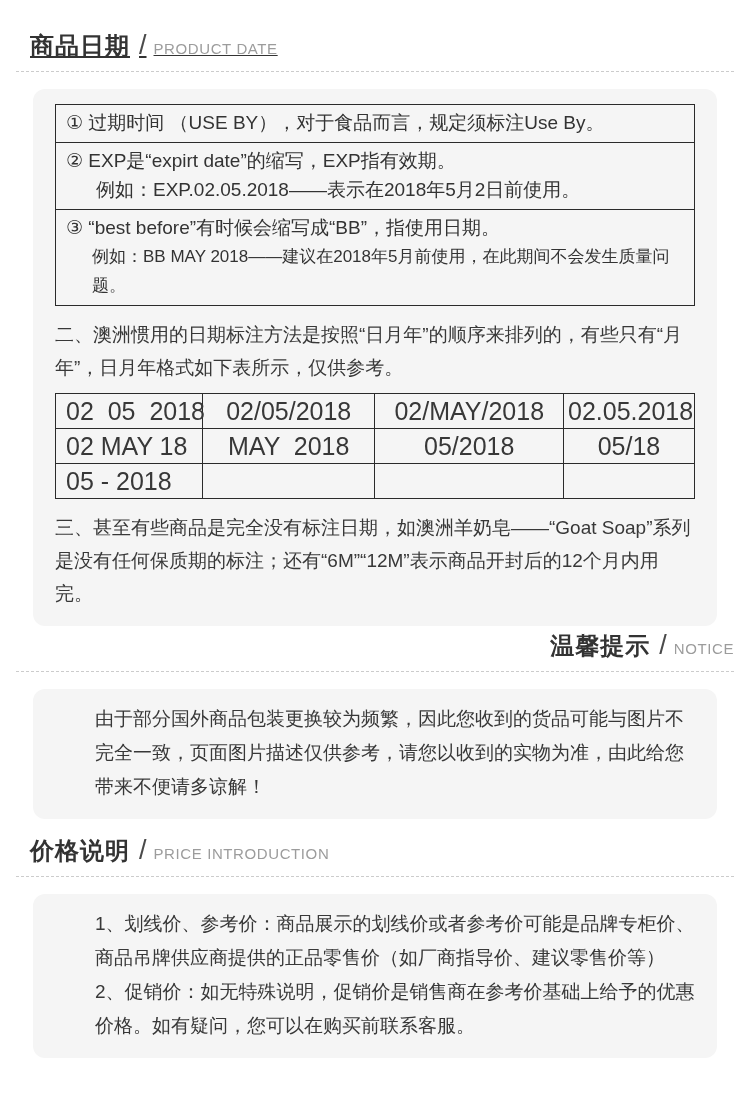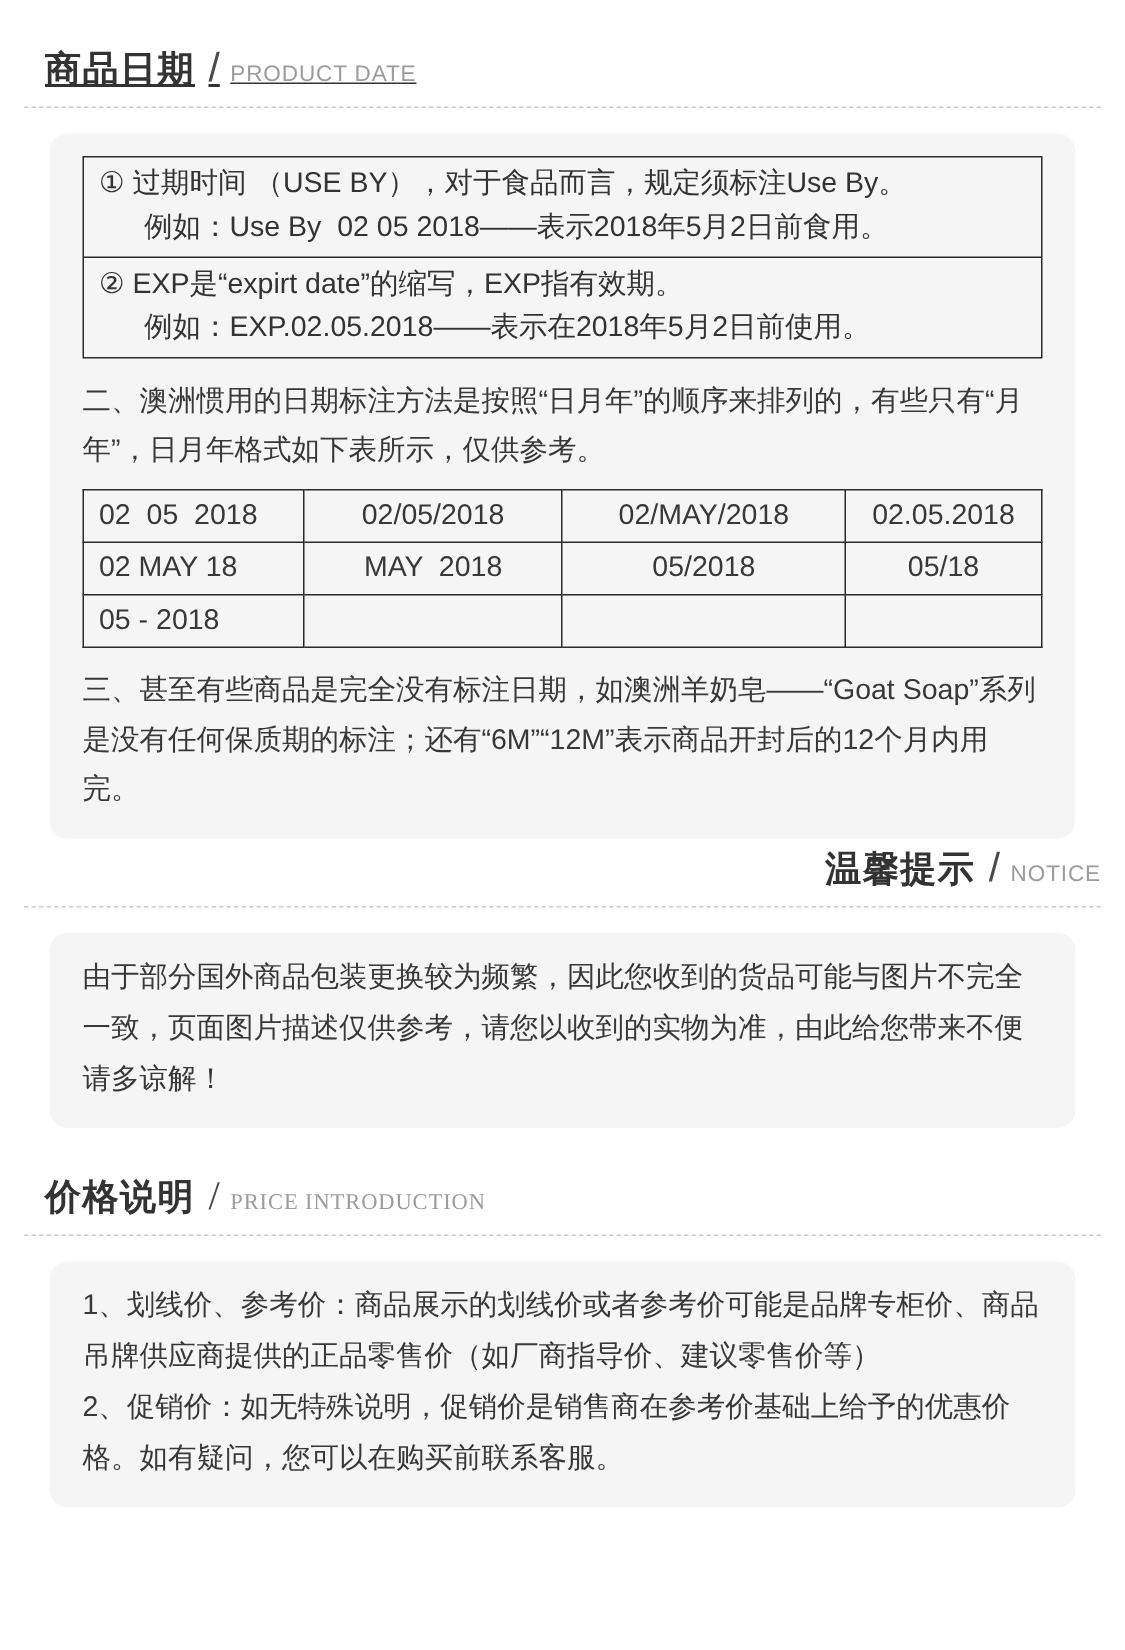--- a/index.html
+++ b/index.html
@@ -14,21 +14,21 @@
   .block { margin: 0 16px; }
 
   
   .sec-header {
     padding: 0 0 9px 14px;
     border-bottom: 1px dashed #cccccc;
     display: flex; align-items: baseline;
   }
   .block-1 .sec-header { margin-top: 30px; text-decoration: underline; }
   .block-2 .sec-header { margin-top: 4px; justify-content: flex-end; }
-  .block-3 .sec-header { margin-top: 30px; font-family: Liberation Serif, serif; }
+  .block-3 .sec-header { margin-top: 16px; }
   .t-cn { font-size: 24px; font-weight: 600; color: #333; letter-spacing: 1px; }
   .t-slash { font-size: 27px; font-weight: 300; color: #4a4a4a; margin: 0 7px 0 9px; }
   .t-en { font-size: 15px; color: #9c9c9c; letter-spacing: 0.6px; }
 
   
   .graybox {
     background: #f5f5f5;
     border-radius: 12px;
     margin: 17px 17px 0;
     padding: 15px 22px 16px;
@@ -46,51 +46,54 @@
   .dt-line2 { padding-left: 30px; }
   .dt-row.tight .dt-line2 { font-size: 17px; padding-left: 26px; }
 
   
   .date-table {
     width: 100%; border-collapse: collapse; table-layout: fixed;
     margin-top: 9px;
   }
   .date-table td {
     border: 1px solid #2b2b2b;
-    height: 35px; font-size: 19px; color: #383838;
+    height: 35px; font-size: 25px; color: #383838;
     text-align: center; padding: 0 4px; white-space: pre;
   }
   .date-table td.c1 { text-align: left; padding-left: 10px; }
 
   
   .graybox.pad-b2 { padding: 13px 22px 15px; }
-  .body-text { font-size: 19px; line-height: 34px; color: #383838; }
+  .body-text { font-size: 19px; line-height: 34px; color: #383838; margin-left: 40px; }
 </style>
 </head>
 <body>
 
 <div class="page">
 
   <section class="block block-1">
     <div class="sec-header">
       <span class="t-cn">商品日期</span>
       <span class="t-slash">/</span>
       <span class="t-en">PRODUCT DATE</span>
     </div>
 
     <div class="graybox">
 
       <div class="date-types">
         <div class="dt-row">
           <div class="dt-line">① 过期时间 （USE BY），对于食品而言，规定须标注Use By。</div>
-          <div class="dt-line dt-line2">例如：Use By  02 05 2018——表示2018年5月2日前食用。</div>
         </div>
         <div class="dt-row">
           <div class="dt-line">② EXP是“expirt date”的缩写，EXP指有效期。</div>
           <div class="dt-line dt-line2">例如：EXP.02.05.2018——表示在2018年5月2日前使用。</div>
+        </div>
+        <div class="dt-row tight">
+          <div class="dt-line">③ “best before”有时候会缩写成“BB”，指使用日期。</div>
+          <div class="dt-line dt-line2">例如：BB MAY 2018——建议在2018年5月前使用，在此期间不会发生质量问题。</div>
         </div>
       </div>
 
       <p class="para mt">二、澳洲惯用的日期标注方法是按照“日月年”的顺序来排列的，有些只有“月年”，日月年格式如下表所示，仅供参考。</p>
 
       <table class="date-table">
         <colgroup>
           <col style="width:23%">
             <col style="width:27%">
             <col style="width:29.5%">

